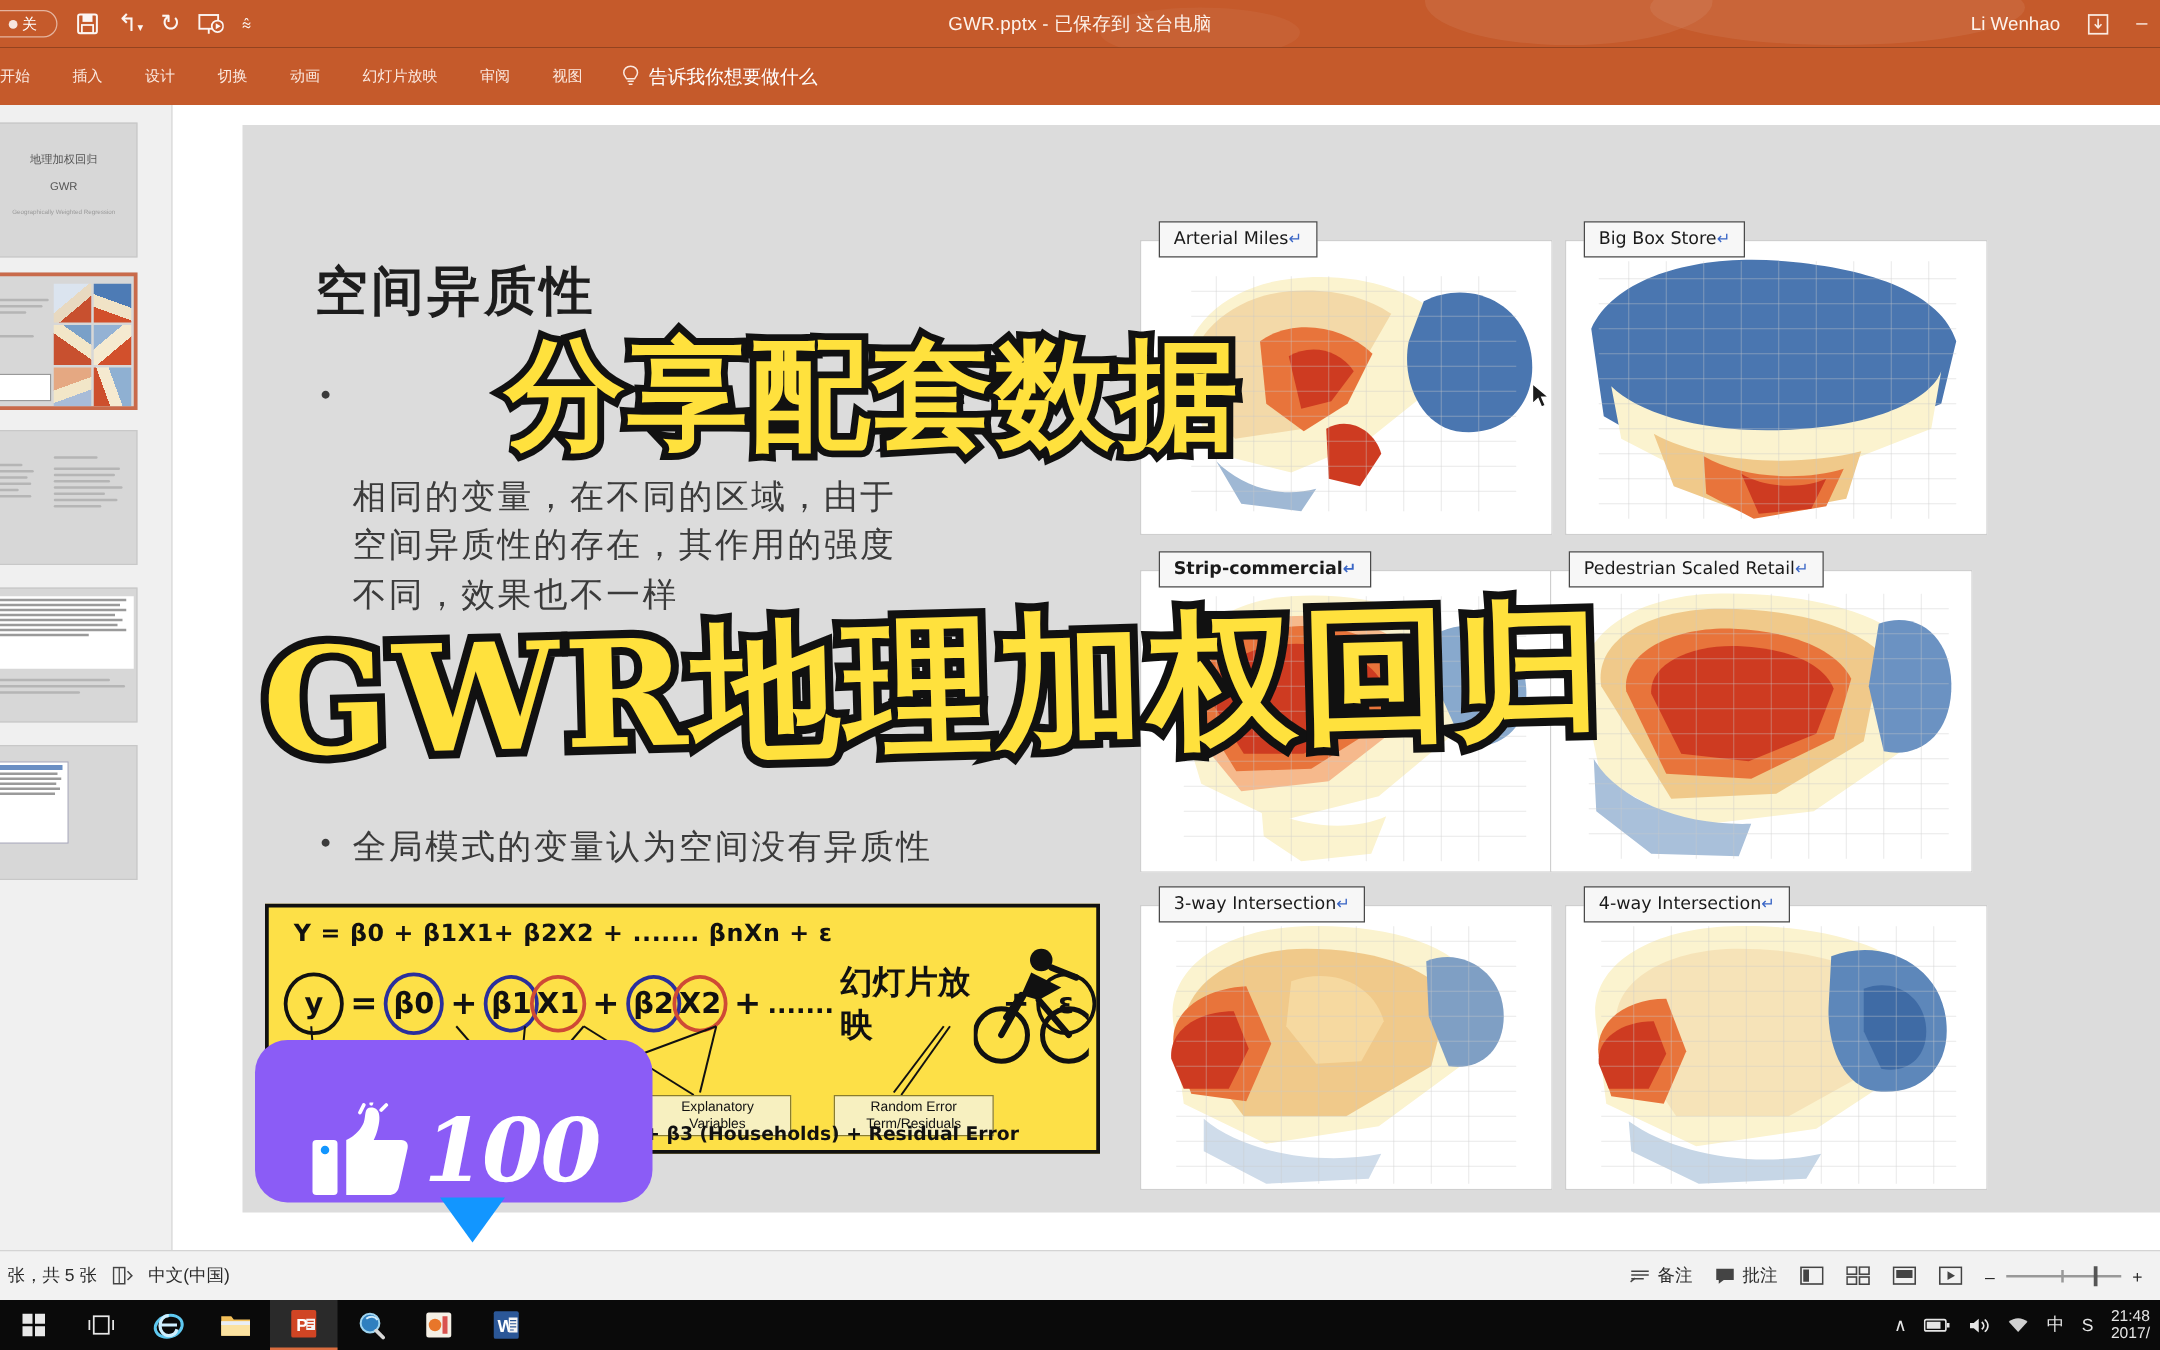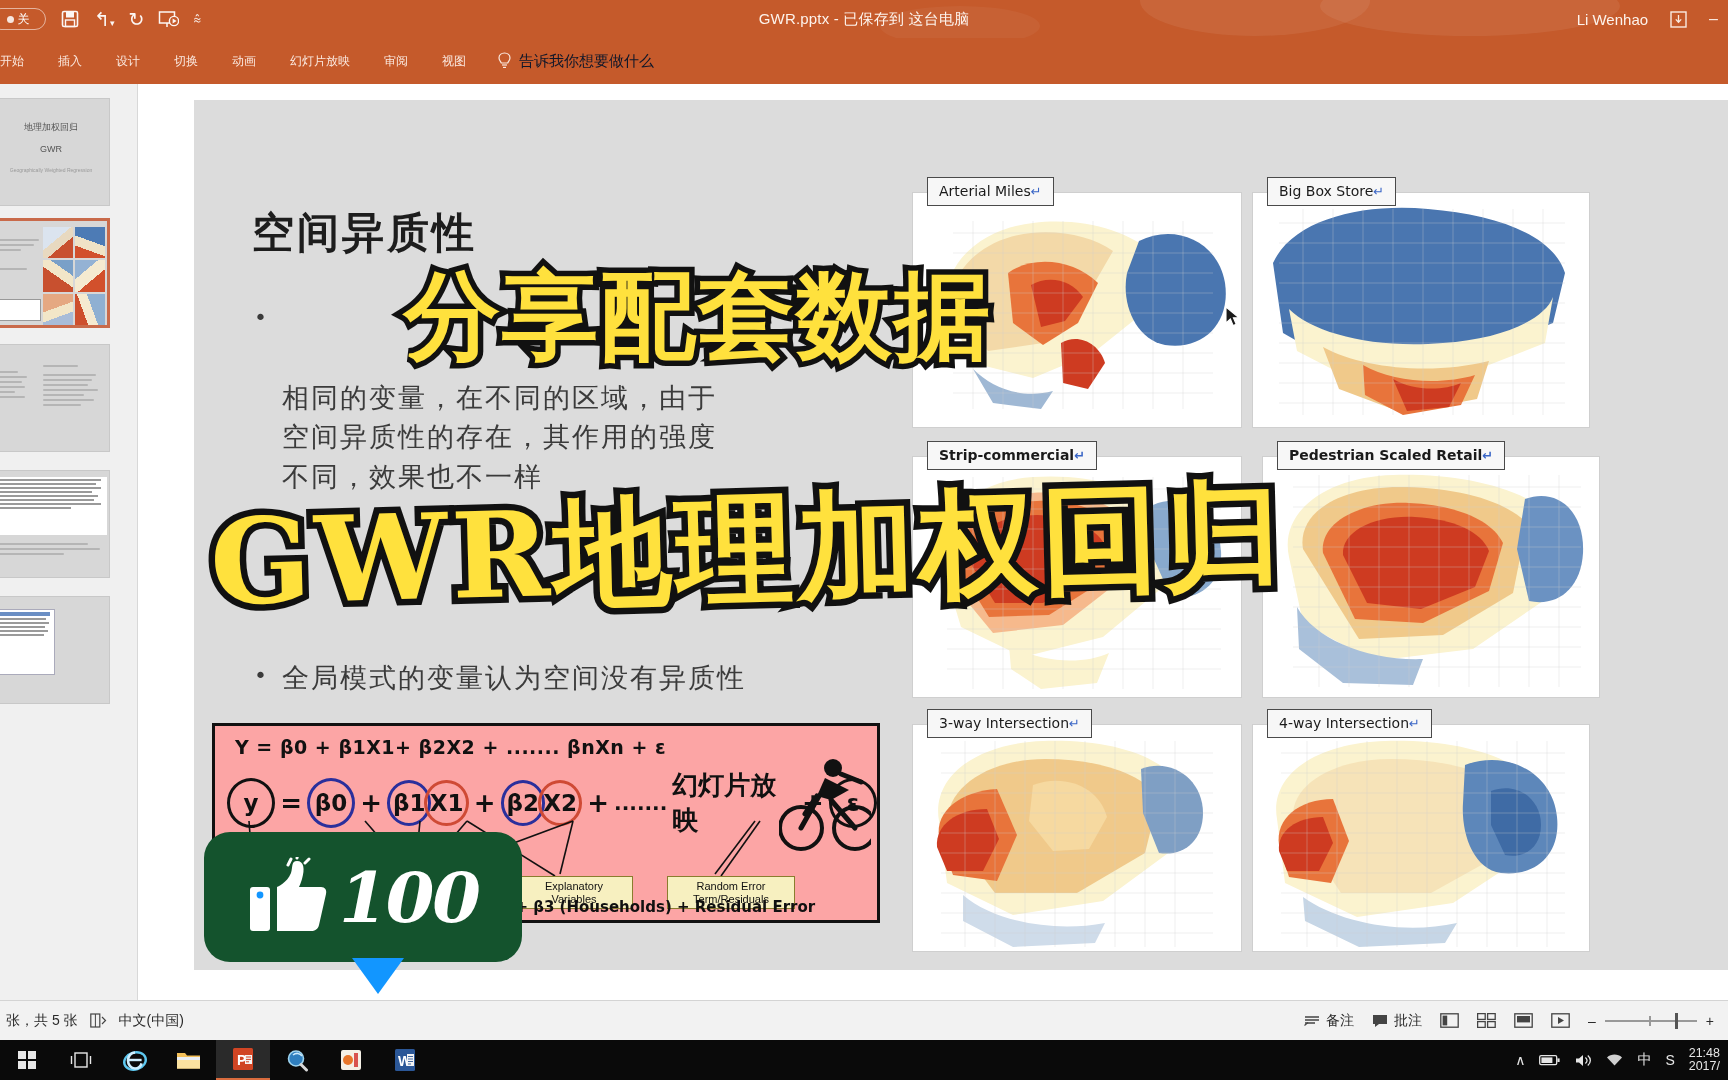--- a/index.html
+++ b/index.html
@@ -44,21 +44,21 @@
   
   .ribbon {
     position:absolute; left:0; top:38px; width:1728px; height:46px;
     background:#c55a2b;
   }
   .tabs { display:flex; align-items:center; height:46px; gap:0; padding-left:0px; }
   .tab {
     color:#fbe9e0; font-size:12px; padding:0 17px; line-height:46px; white-space:nowrap;
   }
   .tab.first{ padding-left:0; }
-  .tellme { display:flex; align-items:center; gap:7px; padding-left:14px; color:#0f172a; font-size:15px;}
+  .tellme { display:flex; align-items:center; gap:7px; padding-left:14px; color:#ffffff; font-size:15px;}
   .bulb { font-size:15px; }
 
   
   .workspace {
     position:absolute; left:0; top:84px; width:1728px; height:916px;
     background:#ffffff;
   }
   
   .rail {
     position:absolute; left:0; top:0; width:138px; height:916px;
@@ -89,21 +89,21 @@
   }
   .bullet {
     position:absolute; color:#3b3b3b; font-size:27px; line-height:1.45; letter-spacing:2px;
     font-family:"DejaVu Sans","Liberation Sans",sans-serif;
   }
   .bullet .dotmark{ position:absolute; left:-28px; top:2px; font-size:22px; }
 
   
   .formula {
     position:absolute; left:18px; top:623px; width:668px; height:200px;
-    background:#fca5a5; border:3px solid #111; overflow:hidden;
+    background:#fde047; border:3px solid #111; overflow:hidden;
   }
   .f-line1{
     position:absolute; left:20px; top:10px; font-size:19px; font-weight:bold; color:#111;
     font-family:"DejaVu Sans","Liberation Sans",sans-serif; letter-spacing:.5px;
   }
   .f-row{ position:absolute; left:12px; top:42px; display:flex; align-items:center; gap:5px;
     font-size:26px; font-weight:bold; color:#111;
     font-family:"DejaVu Sans","Liberation Sans",sans-serif;}
   .circ{
     width:50px;height:50px;border-radius:50%;border:3.5px solid #111;
@@ -148,22 +148,22 @@
     font-size:118px; font-weight:bold; color:#ffe13d;
     -webkit-text-stroke: 13px #111;
     paint-order: stroke fill;
     letter-spacing:4px; white-space:nowrap;
     font-family:"DejaVu Serif","Liberation Serif",serif;
     z-index:40; line-height:1;
     transform: rotate(-1.5deg);
   }
   .like-badge{
     position:absolute; left:204px; top:832px; width:318px; height:130px;
-    background:#14532d; border-radius:26px; z-index:45;
-    display:flex; align-items:center; justify-content:center; gap:10px;
+    background:#8b5cf6; border-radius:26px; z-index:45;
+    display:flex; align-items:flex-end; justify-content:center; gap:10px;
   }
   .like-badge .thumb-ic{ font-size:78px; color:#fff; line-height:1; }
   .like-badge .num{
     font-size:70px; color:#fff; font-style:italic; font-weight:bold;
     font-family:"DejaVu Serif","Liberation Serif",serif; letter-spacing:-2px;
   }
   .like-tail{
     position:absolute; left:352px; top:958px; width:0;height:0;
     border-left:26px solid transparent; border-right:26px solid transparent;
     border-top:36px solid #1296ff; z-index:45;
@@ -520,21 +520,21 @@
                 <path d="M34 32 H308 M34 52 H308 M34 72 H308 M34 92 H308 M34 112 H308 M34 132 H308 M34 152 H308 M34 172 H308 M34 192 H308 M34 212 H308"></path>
                 <path d="M60 20 V232 M90 20 V232 M120 20 V232 M150 20 V232 M180 20 V232 M210 20 V232 M240 20 V232 M270 20 V232"></path>
               </g>
             </svg>
           </div>
           <div class="maplabel">
             <span>Strip-commercial</span><span class="pilcrow">↵</span>
           </div>
         </div>
 
-        <div class="mapcell" style="left:356px;top:290px;width:338px;height:242px;font-weight:bold;">
+        <div class="mapcell" style="left:334px;top:290px;width:338px;height:242px;">
           <div class="mapart">
             <svg width="338" height="242" viewBox="0 0 338 242" preserveAspectRatio="none">
               <rect width="338" height="242" fill="#fff"></rect>
               <path d="M26 100 C16 54 64 20 130 18 C200 16 268 32 296 66 L286 140 L210 192 L110 204 L40 166 Z" fill="#fbf3cf"></path>
               <path d="M40 92 C34 56 76 30 136 30 C190 30 240 42 264 66 L250 136 L180 178 L96 182 Z" fill="#f0c98a"></path>
               <path d="M60 96 C56 66 96 44 146 46 C192 48 228 62 240 86 L226 134 L160 166 L92 162 Z" fill="#e8743b"></path>
               <path d="M80 98 C78 74 112 58 152 60 C190 62 218 74 226 94 L212 130 L158 152 L104 146 Z" fill="#ce3b21"></path>
               <path d="M262 42 C296 30 322 56 320 96 C318 132 294 150 266 144 L254 92 Z" fill="#6b92c2"></path>
               <path d="M34 150 C52 182 104 204 160 202 L150 228 L80 226 L36 192 Z" fill="#a9c0da"></path>
               <g stroke="#c9c9c9" stroke-width="0.4" fill="none" opacity="0.85">

